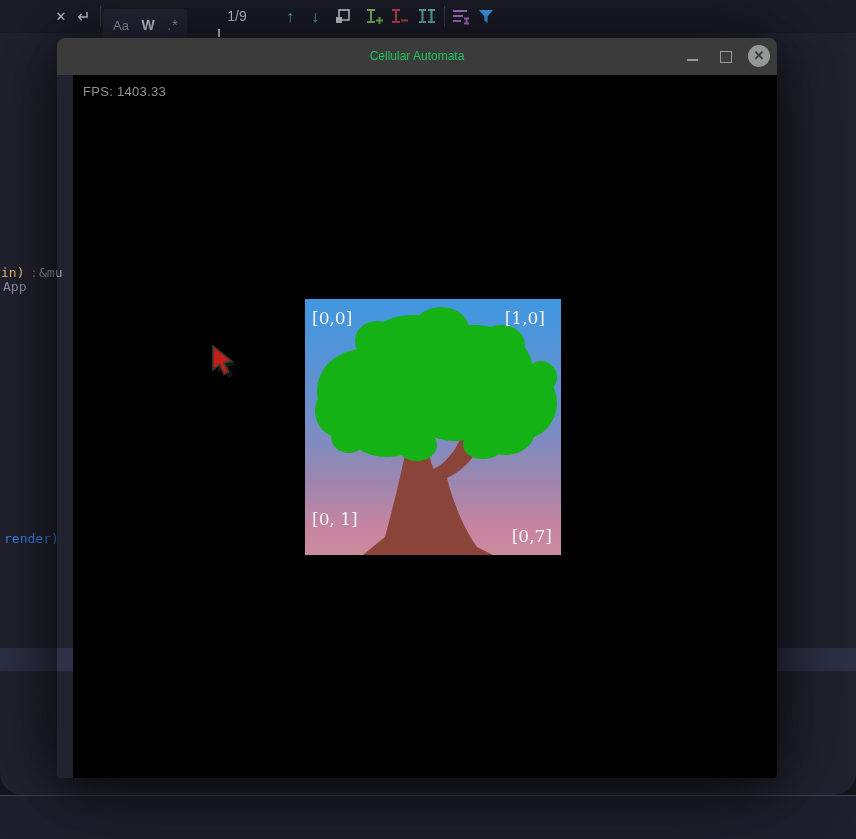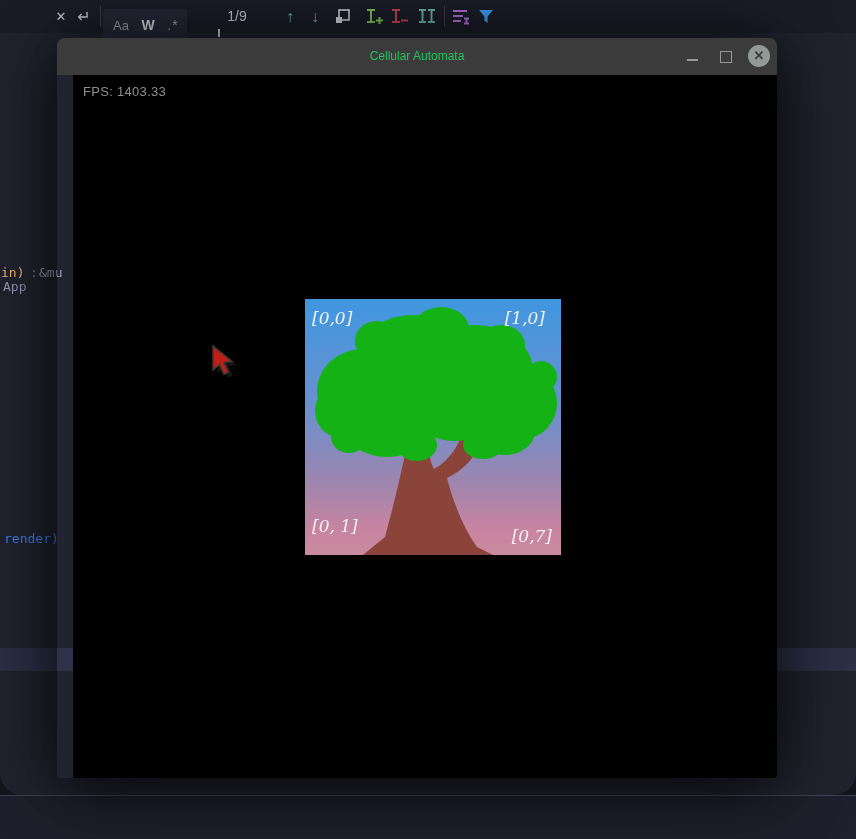--- a/index.html
+++ b/index.html
@@ -57,26 +57,26 @@
   .maxsq { position:absolute; left:6px; top:13px; width:12px; height:12px; border:1.5px solid #9a9a9a; }
   .closecircle { position:absolute; left:1px; top:7px; width:22px; height:22px; border-radius:50%;
                  background:#939997; color:#3b3b3b; font-size:13px; font-weight:bold;
                  text-align:center; line-height:22px; }
   .content { position:absolute; left:0; top:37px; width:720px; height:703px; background:#000;margin-left:16px; }
   .fps { position:absolute; left:10px; top:9px; color:#8f8f8f; font-size:13px; letter-spacing:0.3px; }
 
   
   .canvas { position:absolute; left:232px; top:224px; width:256px; height:256px;
             background:linear-gradient(to bottom, #3f97e0 0%, #6e8fcc 45%, #9a86b0 70%, #c884a0 90%, #c98b9e 100%);
-            overflow:hidden;font-style:italic; }
+            overflow:hidden; }
   .tree { position:absolute; left:0; top:0; width:256px; height:256px; }
   .lbl { position:absolute; font-family:"DejaVu Serif", serif; font-size:17px; color:#f2f2f2; }
   .lbl-tl { left:7px;  top:9px; }
   .lbl-tr { right:16px; top:9px; }
-  .lbl-bl { left:7px;  bottom:19px; }
+  .lbl-bl { left:7px;  bottom:26px; }
   .lbl-br { right:9px; bottom:9px; }
 
   
   .cursor { position:absolute; left:211px; top:345px; width:28px; height:37px; }
 </style>
 </head>
 <body>
 
 <div class="stage">
 

